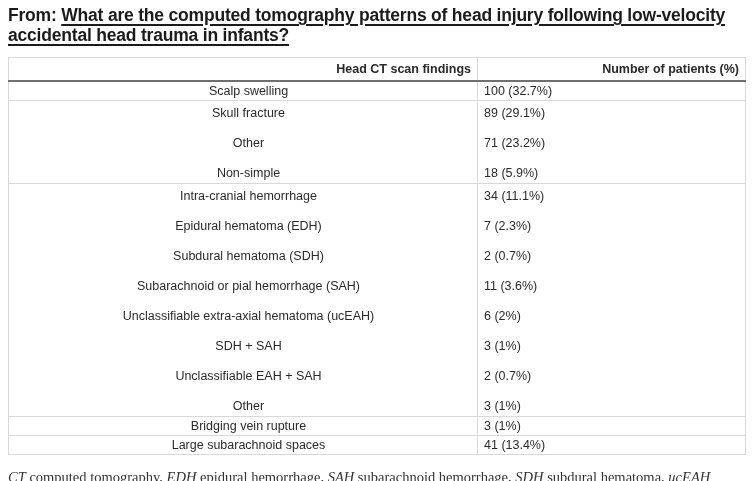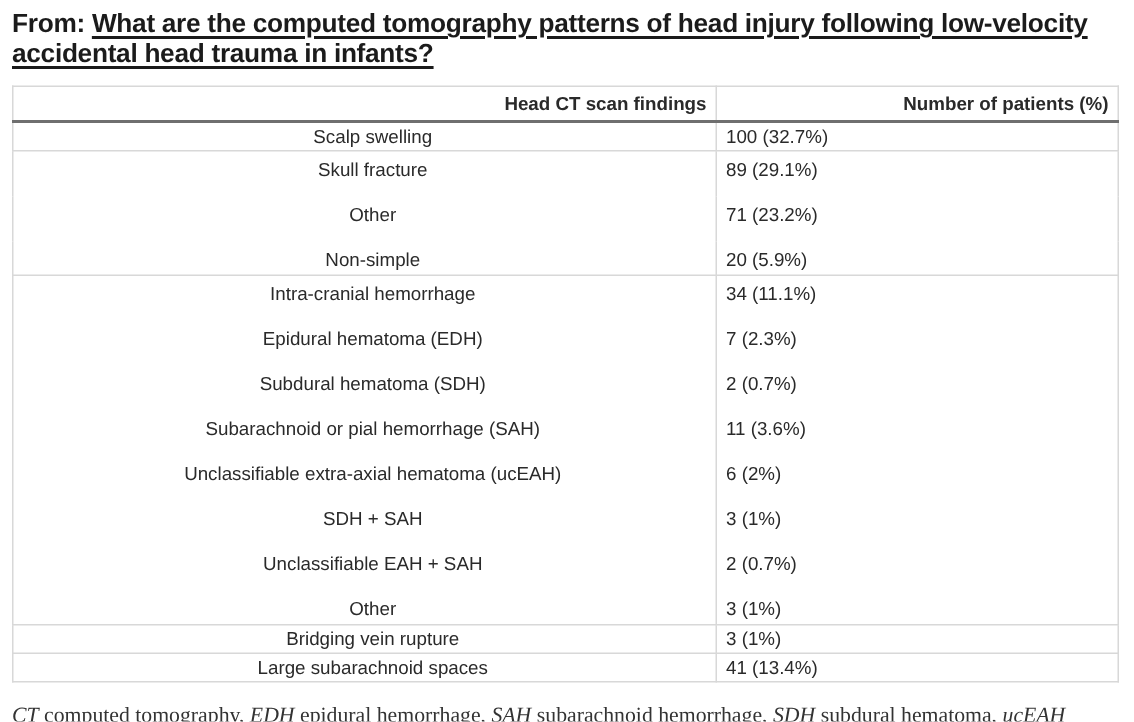--- a/index.html
+++ b/index.html
@@ -98,21 +98,21 @@
       <tr class="r-tall">
         <td class="c1">Skull fracture</td>
         <td class="c2">89 (29.1%)</td>
       </tr>
       <tr class="r-tall">
         <td class="c1">Other</td>
         <td class="c2">71 (23.2%)</td>
       </tr>
       <tr class="r-mid sec-end">
         <td class="c1">Non-simple</td>
-        <td class="c2">20 (5.9%)</td>
+        <td class="c2">18 (5.9%)</td>
       </tr>
       <tr class="r-tall">
         <td class="c1">Intra-cranial hemorrhage</td>
         <td class="c2">34 (11.1%)</td>
       </tr>
       <tr class="r-tall">
         <td class="c1">Epidural hematoma (EDH)</td>
         <td class="c2">7 (2.3%)</td>
       </tr>
       <tr class="r-tall">

